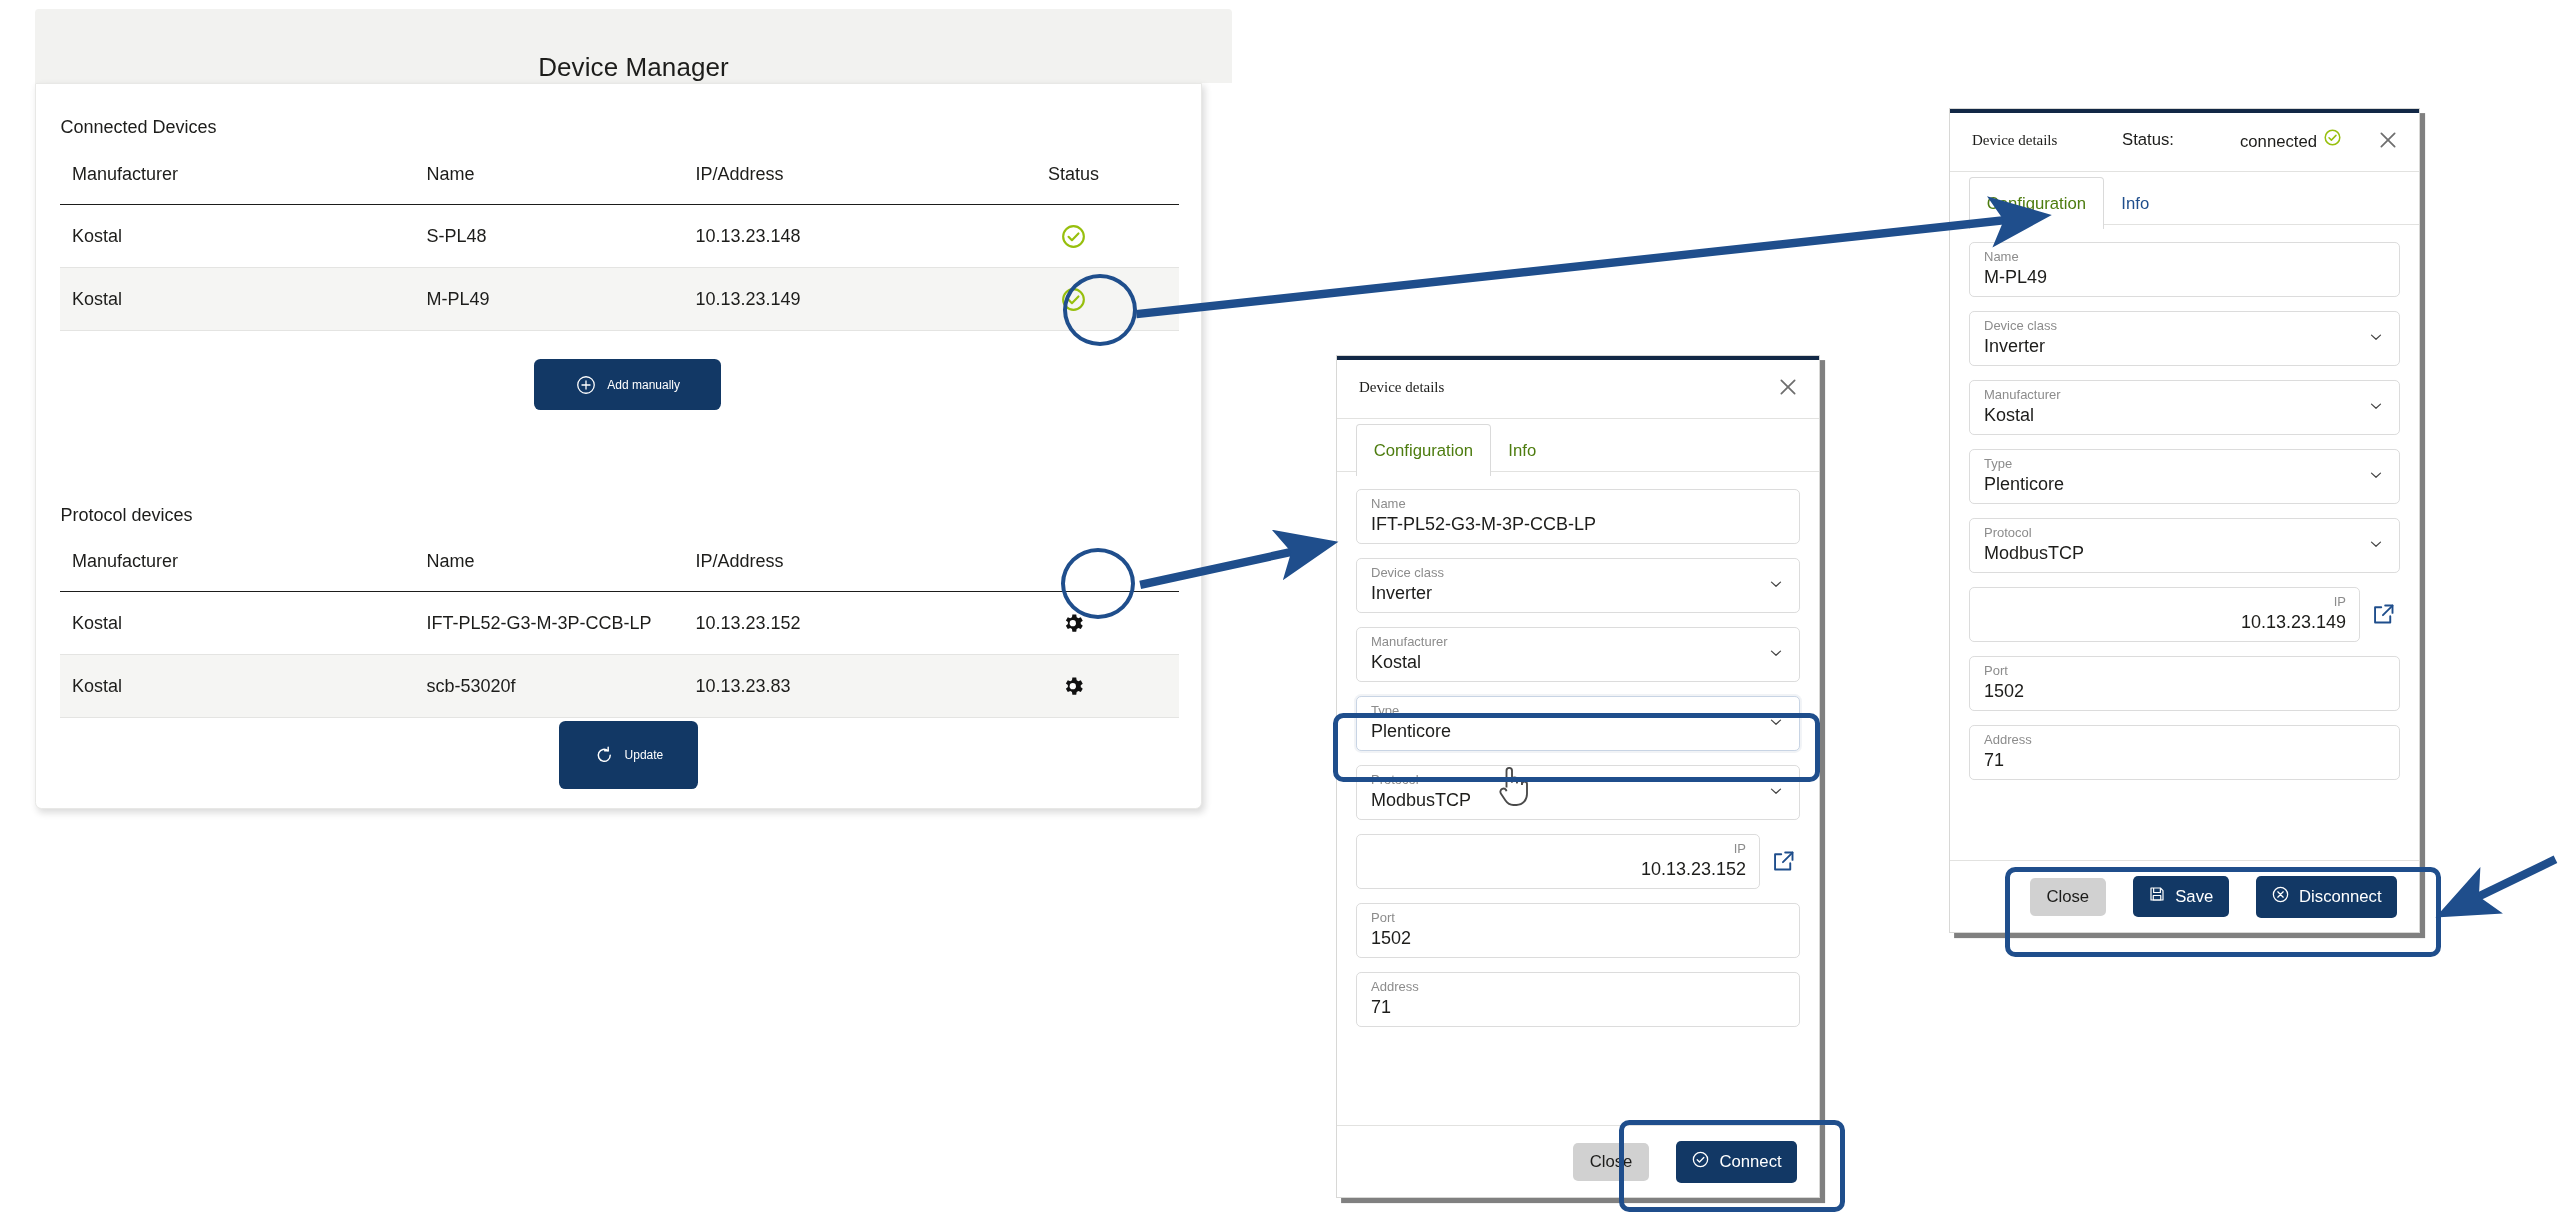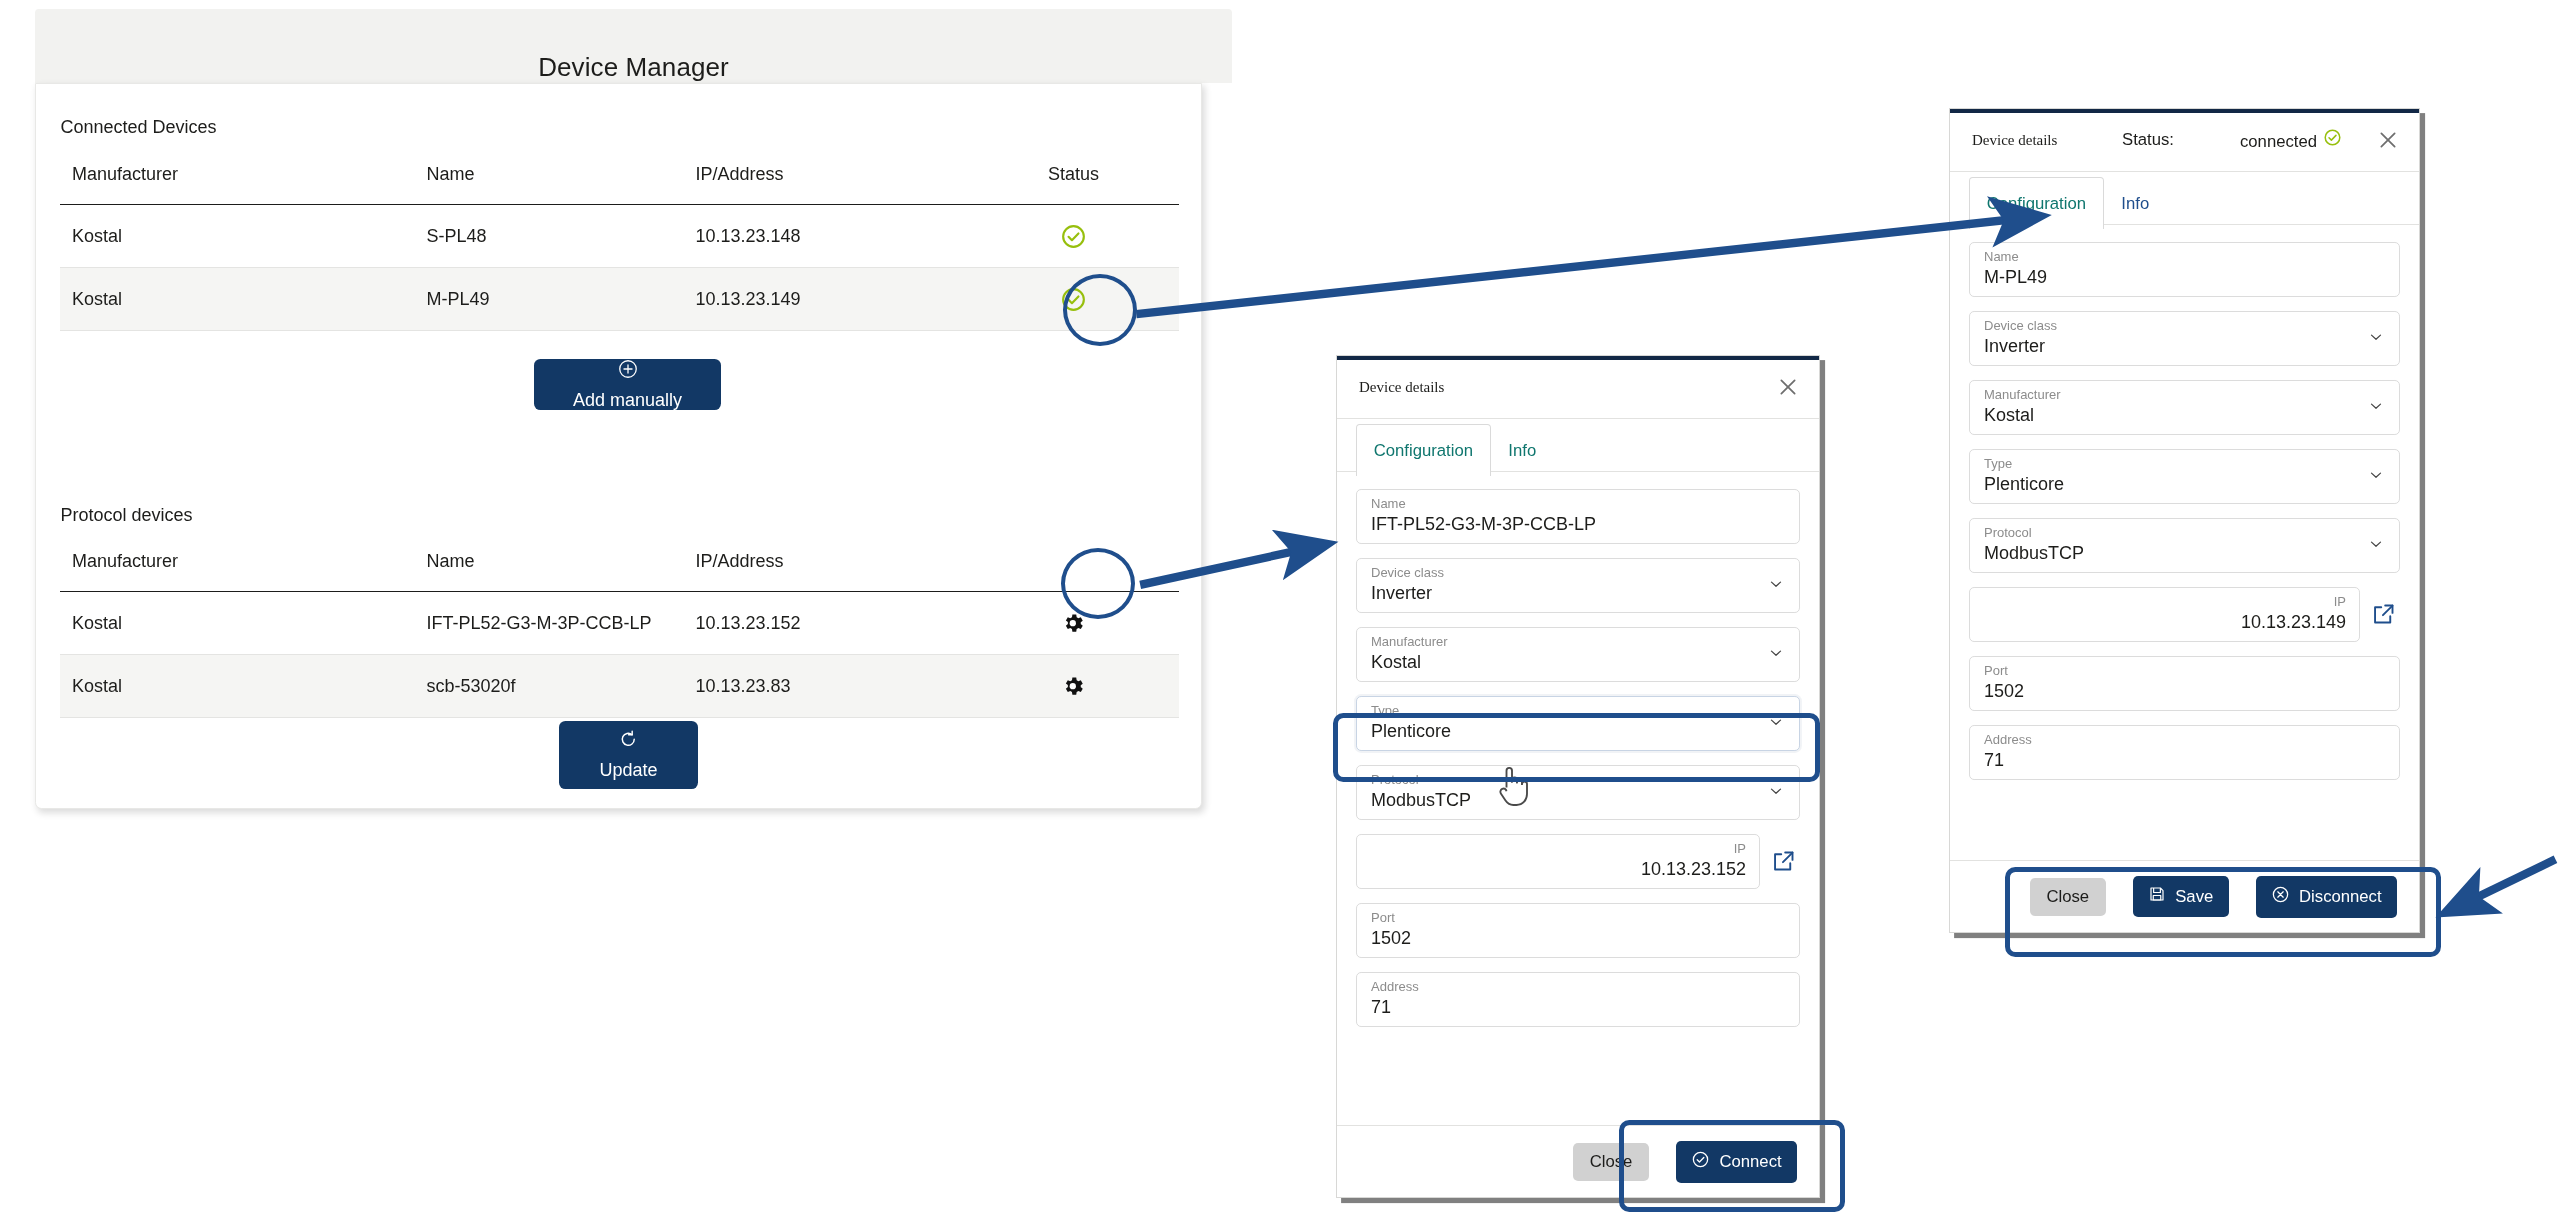--- a/index.html
+++ b/index.html
@@ -62,24 +62,23 @@
 
   
   .gear { width:24.4px; height:24.4px; display:inline-block; }
   .gear svg { display:block; }
 
   
   .btn-primary {
     position:absolute;
     background:#123865; color:#ffffff;
     border:none; border-radius:6.4px;
-    font-size:18px; font-family:"Liberation Sans", sans-serif;
+    font-size:12px; font-family:"Liberation Sans", sans-serif;
     display:flex; align-items:center; justify-content:center; gap:10.3px;
     cursor:pointer;
-    flex-direction:column;
   }
   .btn-primary .ic { display:inline-flex; }
 
   
   .dialog {
     position:absolute; background:#ffffff;
     border:0.6px solid #d8d8d6;
     box-shadow: 5.1px 5.1px 0 0 #808080;
   }
   .dlg-top {
@@ -92,21 +91,21 @@
   .dlg-title { font-size:15px; color:#1d1d1b;font-family:Liberation Serif, serif; }
   .dlg-status-label { font-size:16.7px; color:#1d1d1b; position:absolute; }
   .dlg-status-value { font-size:16.7px; color:#1d1d1b; position:absolute; display:flex; align-items:flex-end; gap:6.4px;}
   .dlg-close {
     position:absolute; right:16.7px; top:50%; transform:translateY(-50%);
     width:28px; height:28px; cursor:pointer;
   }
 
   .tabs { position:relative; height:53px; border-bottom:0.6px solid #e2e2e0; padding-left:19px; display:flex; align-items:stretch;}
   .tab {
-    display:flex; align-items:center; padding:0 16.7px; font-size:16.7px; color:#0f766e;
+    display:flex; align-items:center; padding:0 16.7px; font-size:16.7px; color:#4d7c0f;
     border:0.6px solid transparent; border-bottom:none; cursor:pointer; position:relative; top:5.1px;
   }
   .tab.active { border-color:#dadada; border-radius:3.8px 3.8px 0 0; background:#fff; }
   .tab.link { color:#1f4e8c; }
 
   .dlg-body { padding:16.7px 19px 0 19px; }
   .field {
     position:relative; border:0.6px solid #dcdcdc; border-radius:5.1px;
     height:55px; margin-bottom:14px; padding:7.7px 13px 0 14px; background:#fff;
   }

